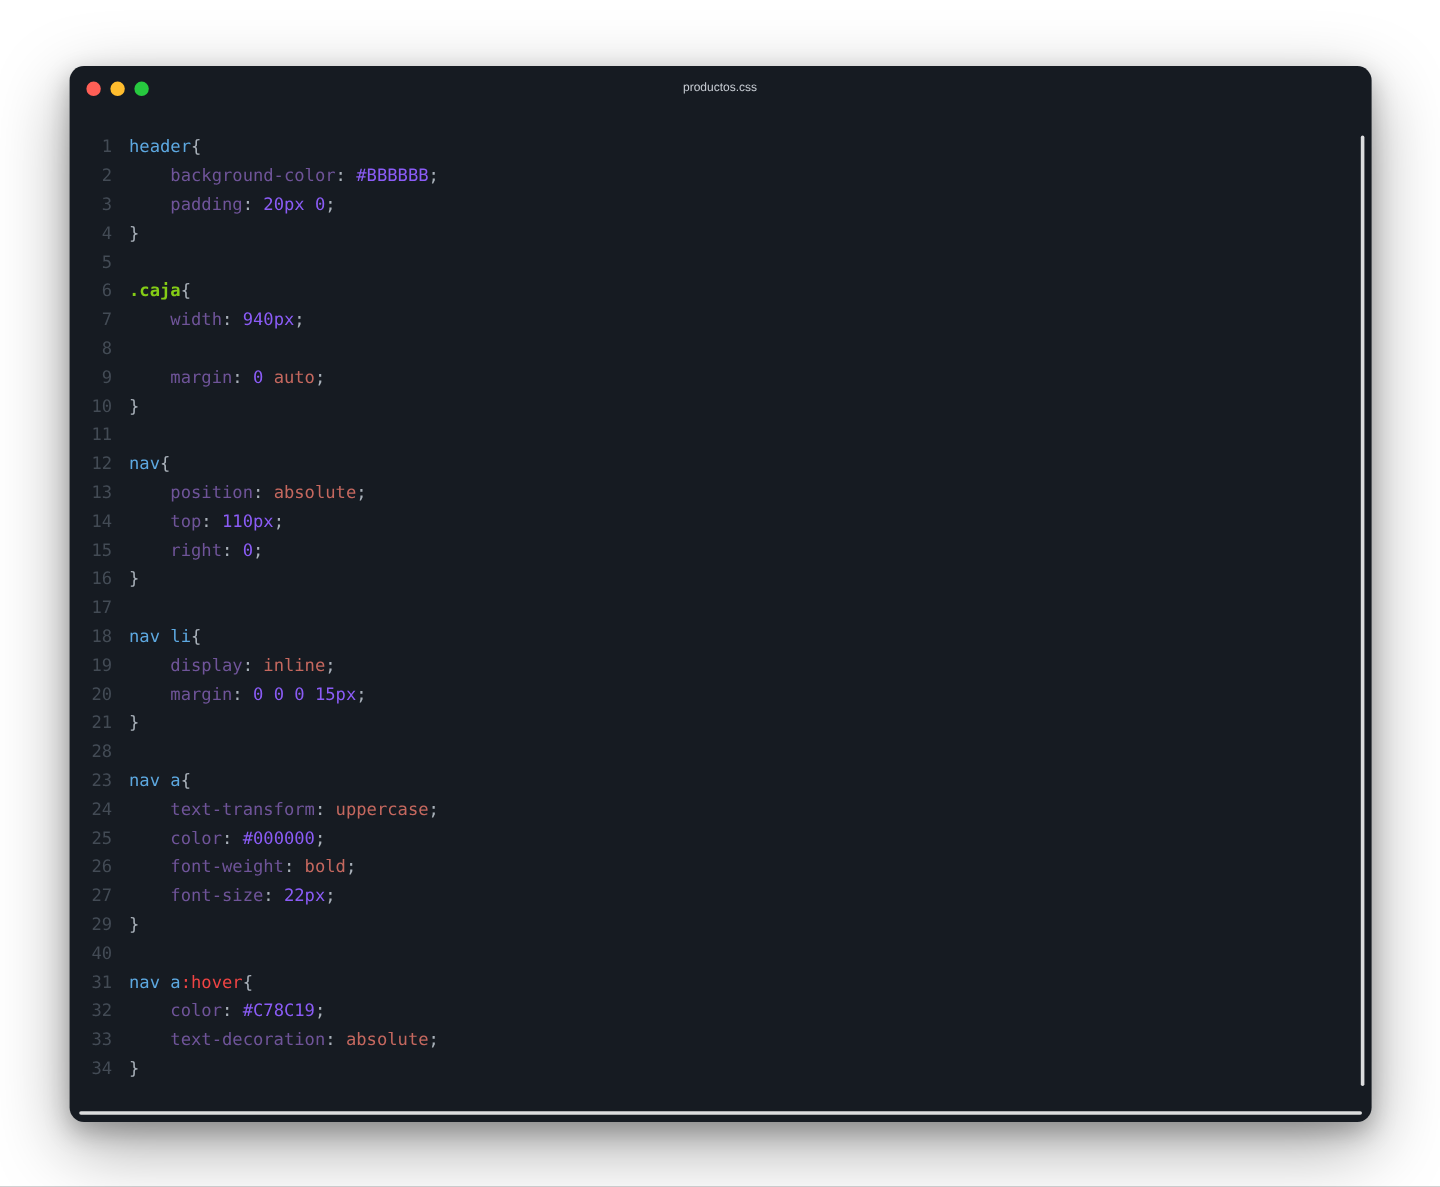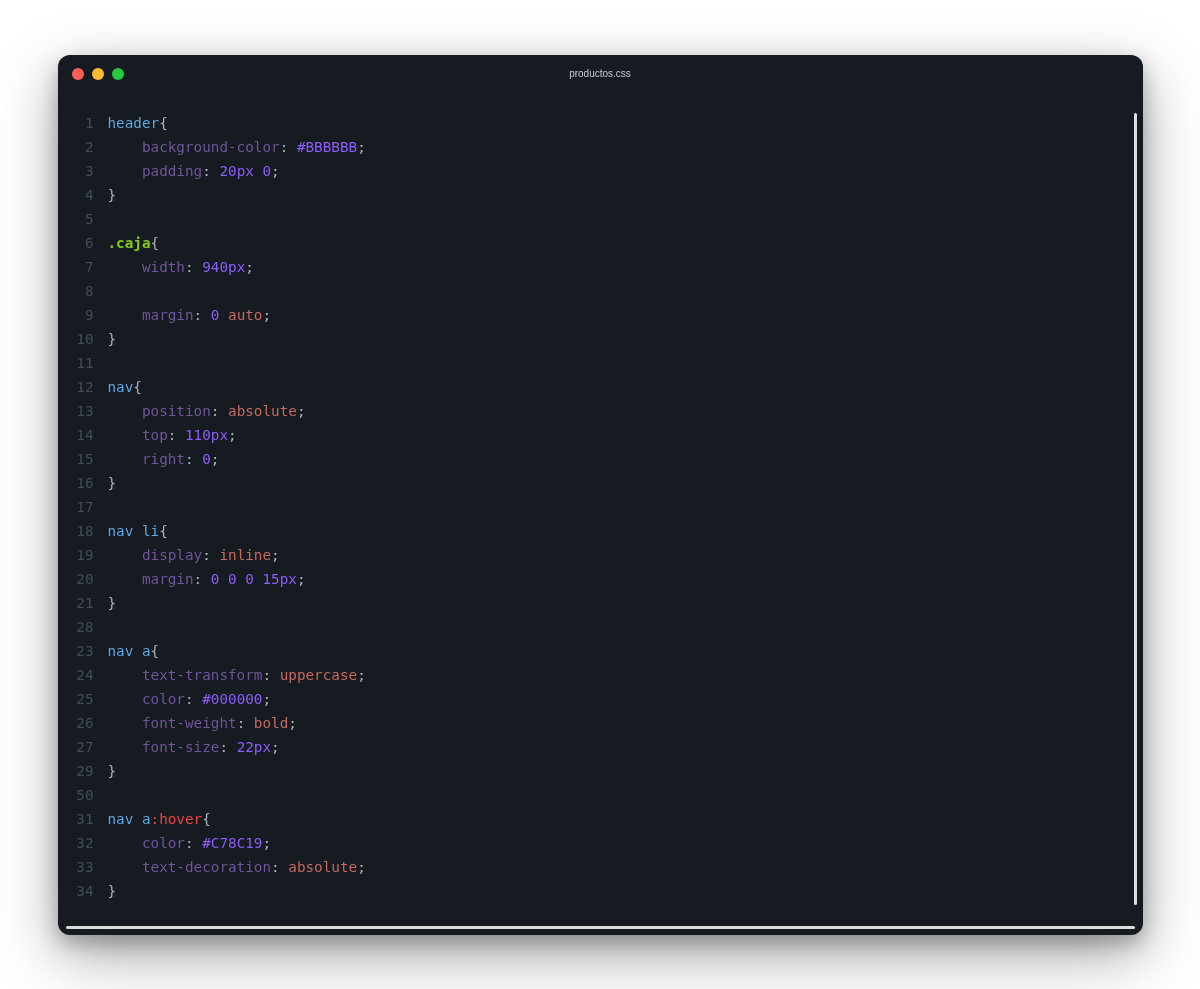--- a/index.html
+++ b/index.html
@@ -115,21 +115,21 @@
       <div class="line"><span class="gutter">19</span><span><span>    </span><span class="t-prop">display</span><span class="t-punct">: </span><span class="t-val">inline</span><span class="t-punct">;</span></span></div>
       <div class="line"><span class="gutter">20</span><span><span>    </span><span class="t-prop">margin</span><span class="t-punct">: </span><span class="t-num">0</span><span> </span><span class="t-num">0</span><span> </span><span class="t-num">0</span><span> </span><span class="t-num">15px</span><span class="t-punct">;</span></span></div>
       <div class="line"><span class="gutter">21</span><span><span class="t-punct">}</span></span></div>
       <div class="line"><span class="gutter">28</span><span> </span></div>
       <div class="line"><span class="gutter">23</span><span><span class="t-tag">nav</span><span> </span><span class="t-tag">a</span><span class="t-punct">{</span></span></div>
       <div class="line"><span class="gutter">24</span><span><span>    </span><span class="t-prop">text-transform</span><span class="t-punct">: </span><span class="t-val">uppercase</span><span class="t-punct">;</span></span></div>
       <div class="line"><span class="gutter">25</span><span><span>    </span><span class="t-prop">color</span><span class="t-punct">: </span><span class="t-num">#000000</span><span class="t-punct">;</span></span></div>
       <div class="line"><span class="gutter">26</span><span><span>    </span><span class="t-prop">font-weight</span><span class="t-punct">: </span><span class="t-val">bold</span><span class="t-punct">;</span></span></div>
       <div class="line"><span class="gutter">27</span><span><span>    </span><span class="t-prop">font-size</span><span class="t-punct">: </span><span class="t-num">22px</span><span class="t-punct">;</span></span></div>
       <div class="line"><span class="gutter">29</span><span><span class="t-punct">}</span></span></div>
-      <div class="line"><span class="gutter">50</span><span> </span></div>
+      <div class="line"><span class="gutter">40</span><span> </span></div>
       <div class="line"><span class="gutter">31</span><span><span class="t-tag">nav</span><span> </span><span class="t-tag">a</span><span class="t-pseudo">:hover</span><span class="t-punct">{</span></span></div>
       <div class="line"><span class="gutter">32</span><span><span>    </span><span class="t-prop">color</span><span class="t-punct">: </span><span class="t-num">#C78C19</span><span class="t-punct">;</span></span></div>
       <div class="line"><span class="gutter">33</span><span><span>    </span><span class="t-prop">text-decoration</span><span class="t-punct">: </span><span class="t-val">absolute</span><span class="t-punct">;</span></span></div>
       <div class="line"><span class="gutter">34</span><span><span class="t-punct">}</span></span></div>
       <div class="scroll-right"></div>
     <div class="scroll-bottom"></div>
   </div>
 </div>
 
 </body></html>

